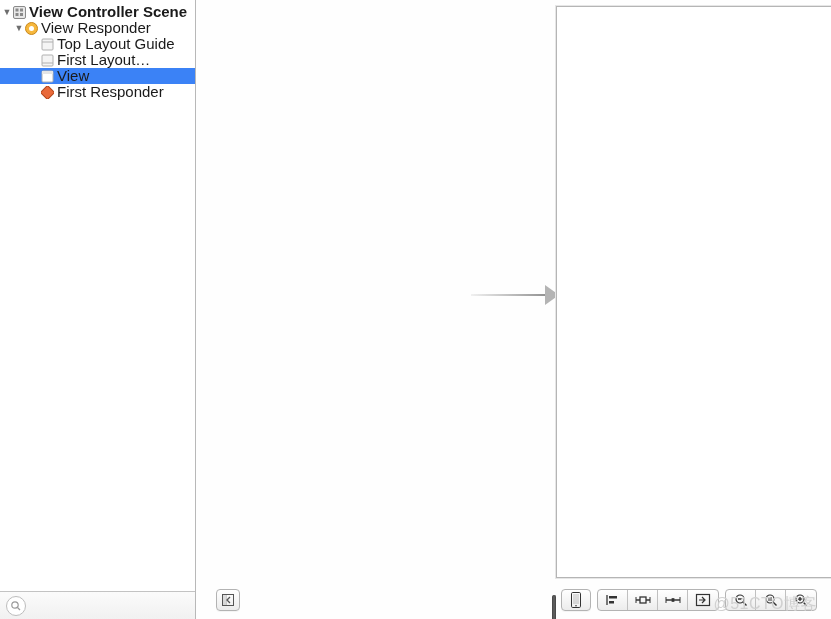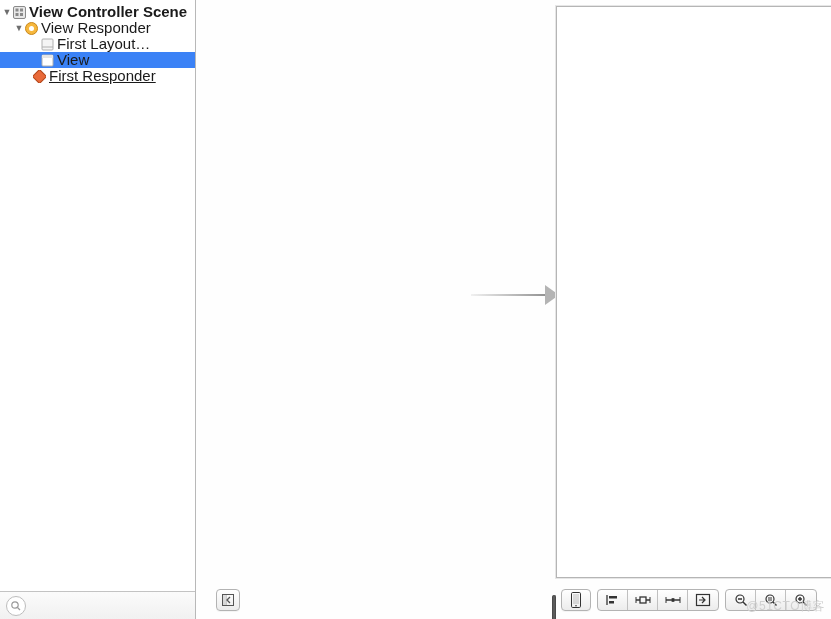--- a/index.html
+++ b/index.html
@@ -10,21 +10,21 @@
 .tree { flex: 1; overflow: auto; padding-top: 4px; user-select: none; }
 .row { display: flex; align-items: center; height: 16px; line-height: 16px; white-space: nowrap; }
 .row.sel { background: #3b82f6; }
 .arrow { width: 10px; display: inline-flex; justify-content: center; color: #6e6e6e; font-size: 9px; }
 .icon { width: 14px; height: 14px; display: inline-flex; align-items: center; justify-content: center; margin-right: 3px; flex: 0 0 14px; }
 .label { font-size: 15px; }
 .bold { font-weight: 600; }
 
 .pad2  { padding-left: 2px; }
 .pad14 { padding-left: 14px; }
-.pad28 { padding-left: 32px; text-decoration: underline; }
+.pad28 { padding-left: 40px; }
 .pad40 { padding-left: 40px; }
 
 .filterbar { height: 28px; border-top: 1px solid #c3c3c3; background: linear-gradient(#fbfbfb,#f1f1f1); display:flex; align-items:center; padding: 0 6px; }
 .filterinput { width: 20px; height: 20px; border: 1px solid #bdbdbd; border-radius: 10px; background: #fff; display:flex; align-items:center; justify-content:center; }
 
 .canvas { flex: 1; position: relative; background: #fefefe; }
 
 .device { position: absolute; left: 360px; top: 6px; width: 325px; height: 572px; border: 1px solid #b5b5b5; background: #fff; box-shadow: 0 0 0 1px #e6e6e6; }
 .statusbar { height: 20px; display:flex; align-items:center; justify-content:flex-end; padding-right:8px; }
 
@@ -40,21 +40,21 @@
 .seg .cell { width:30px; display:flex; align-items:center; justify-content:center; border-right:1px solid #c0c0c0; color:#333; }
 .seg .cell:last-child { border-right:none; }
 .spacer { flex:1; }
 
 .dockstrip { position:absolute; left:356px; right:275px; bottom:0; height:24px; background:#5b5b5b; border:1px solid #4a4a4a; border-bottom:none; border-top-left-radius:5px; border-top-right-radius:5px; display:flex; align-items:center; justify-content:center; gap:20px; }
 .dot { width:10px; height:10px; border-radius:50%; }
 .dot.y { background:#f4c542; }
 .dot.o { background:#e66a39; }
 .dot.g { background:#4bb04f; }
 
-.watermark { position:absolute; right:6px; bottom:4px; font-size:12px; color:#d0d0d0; letter-spacing:0.5px; pointer-events:none;margin-left:28px; }
+.watermark { position:absolute; right:14px; bottom:4px; font-size:16px; color:#d0d0d0; letter-spacing:0.5px; pointer-events:none;margin-left:28px; }
 </style>
 </head>
 <body>
 
 <div class="app">
 
   <div class="sidebar">
     <div class="tree">
       <div class="row pad2">
         <span class="arrow">▼</span>
@@ -74,20 +74,29 @@
         <span class="arrow">▼</span>
         <span class="icon">
           <svg width="13" height="13" viewBox="0 0 13 13">
               <circle cx="6.5" cy="6.5" r="6" fill="#f6b73c" stroke="#c8871c"></circle>
               <circle cx="6.5" cy="6.5" r="2.5" fill="#fff"></circle>
             </svg>
         </span>
         <span class="label">View Responder</span>
       </div>
 
+      <div class="row pad40">
+        <span class="icon">
+          <svg width="13" height="13" viewBox="0 0 13 13">
+              <rect x="1" y="1" width="11" height="11" rx="1" fill="#f4f4f4" stroke="#b0b0b0"></rect>
+              <line x1="1" y1="4" x2="12" y2="4" stroke="#b0b0b0"></line>
+            </svg>
+        </span>
+        <span class="label">Top Layout Guide</span>
+      </div>
 
       <div class="row pad40">
         <span class="icon">
           <svg width="13" height="13" viewBox="0 0 13 13">
               <rect x="1" y="1" width="11" height="11" rx="1" fill="#f4f4f4" stroke="#b0b0b0"></rect>
               <line x1="1" y1="9" x2="12" y2="9" stroke="#b0b0b0"></line>
             </svg>
         </span>
         <span class="label">First Layout…</span>
       </div>

